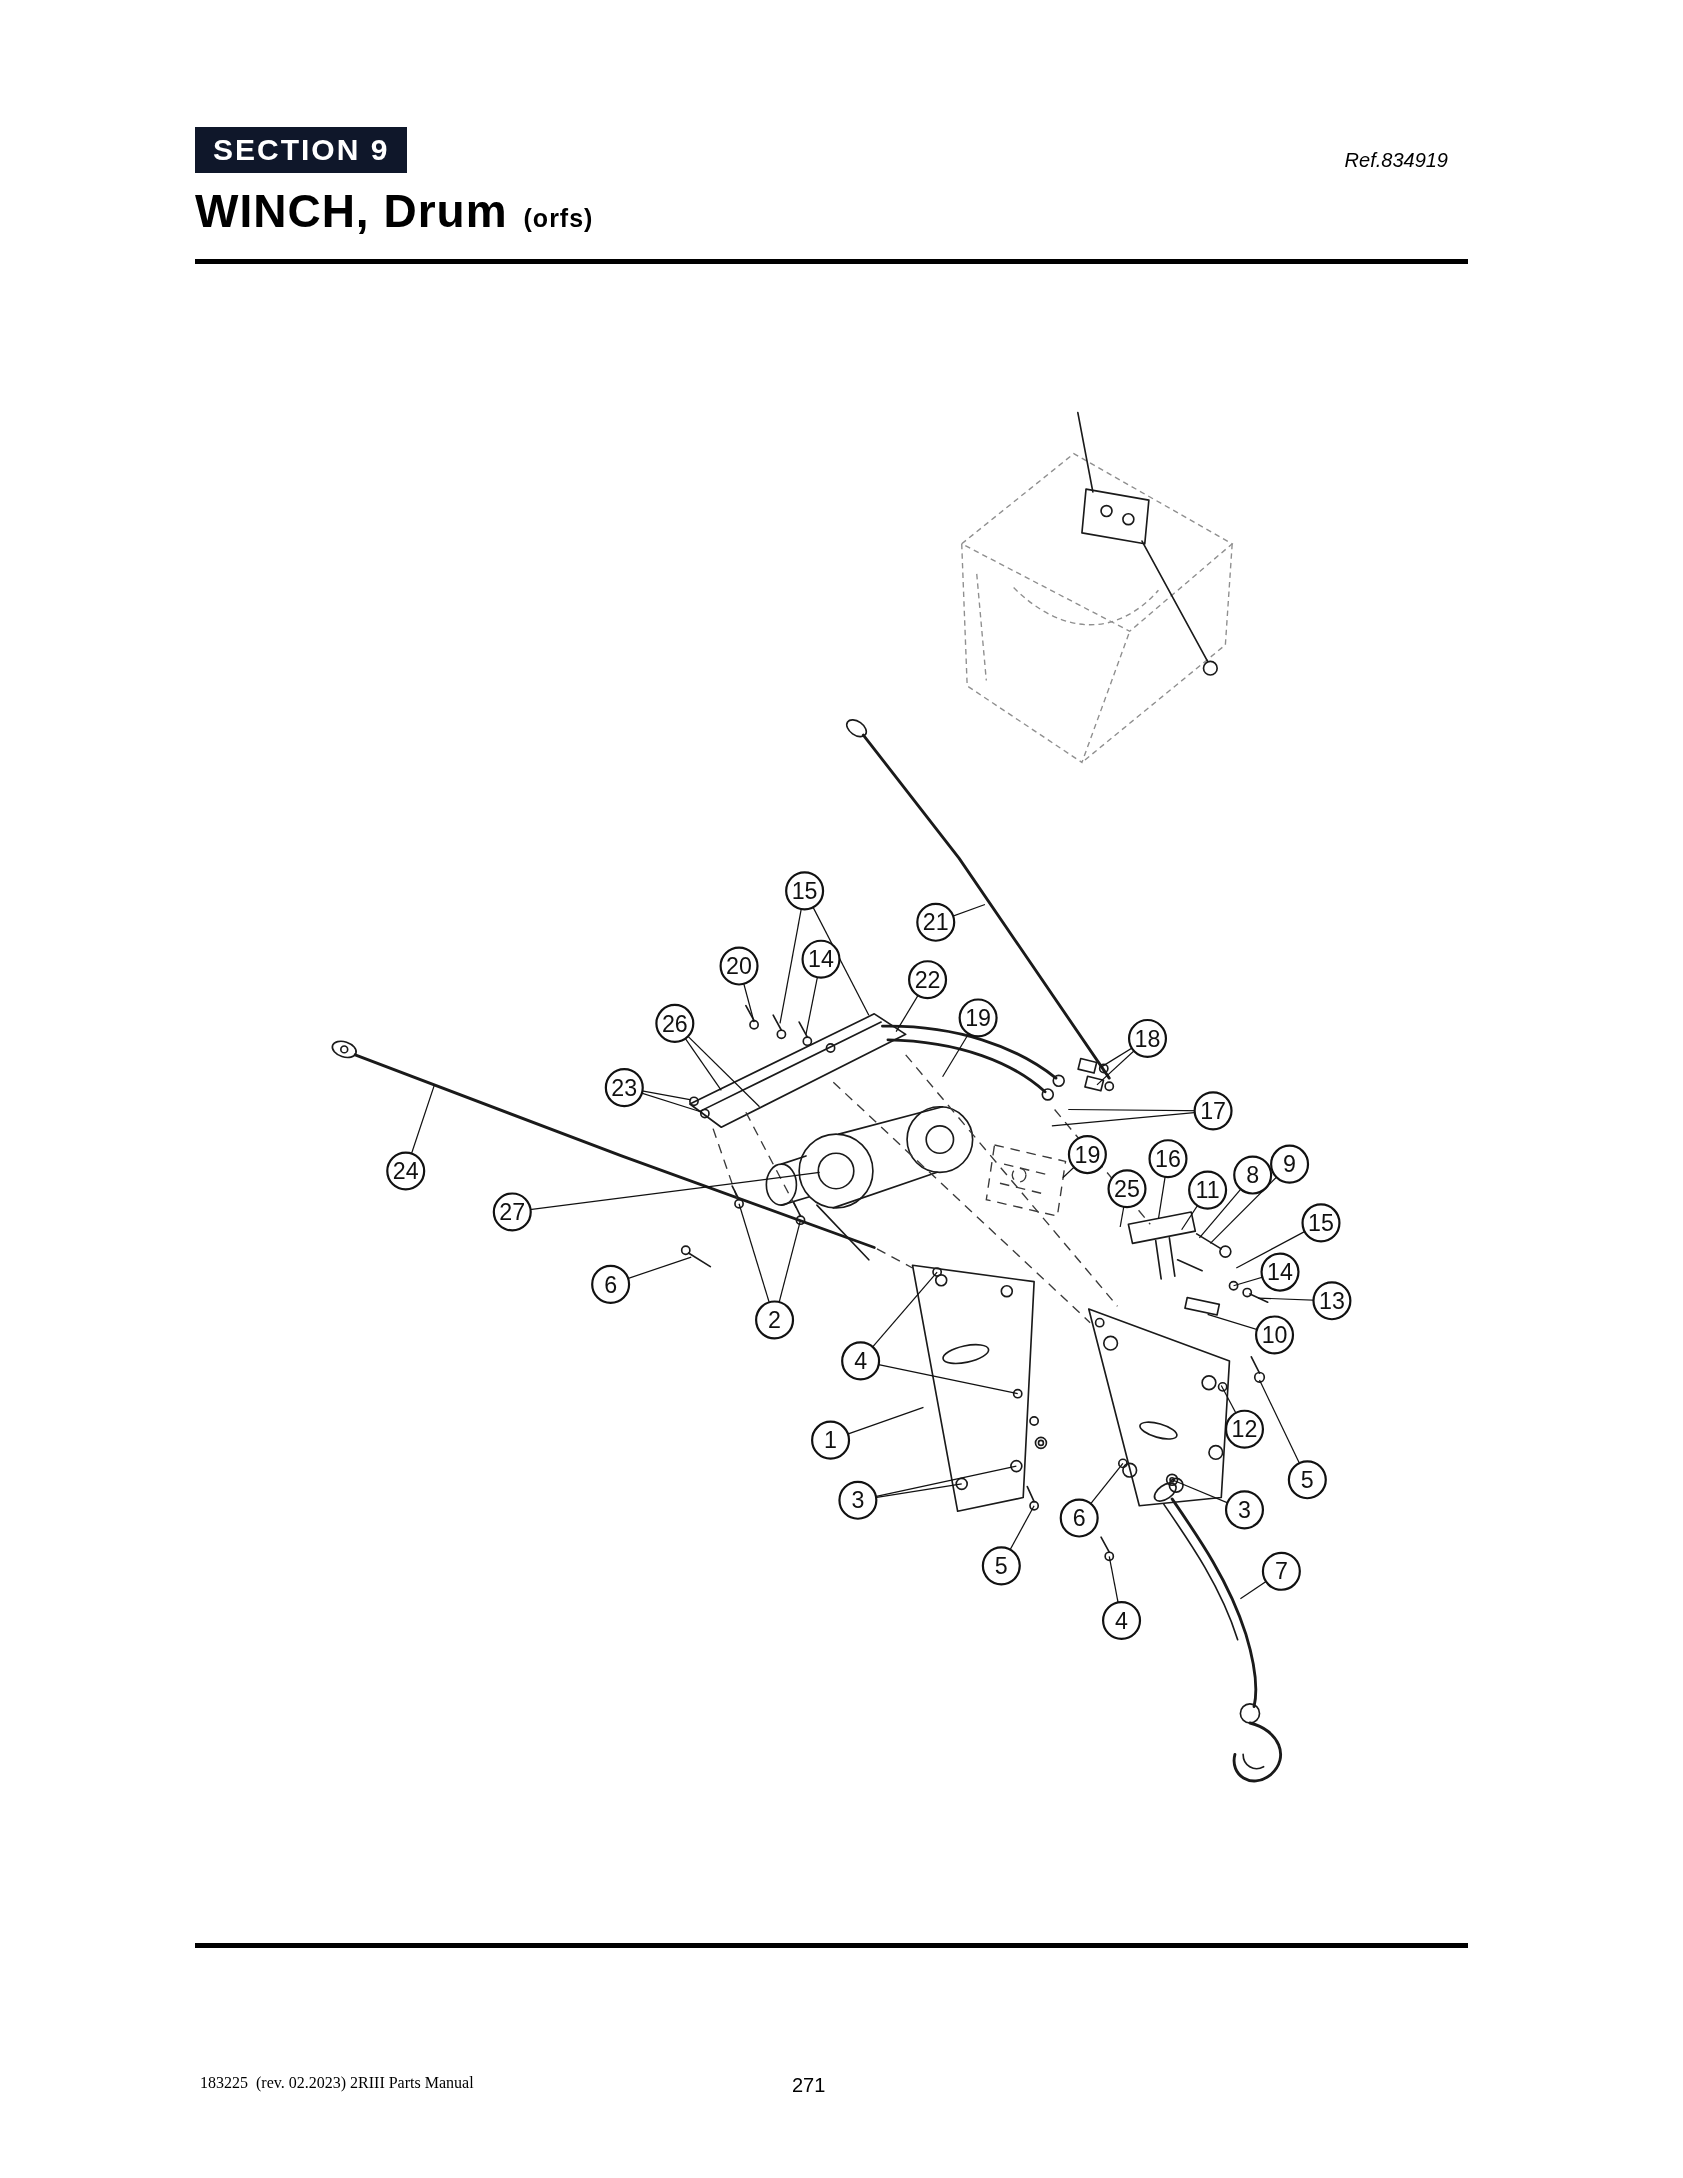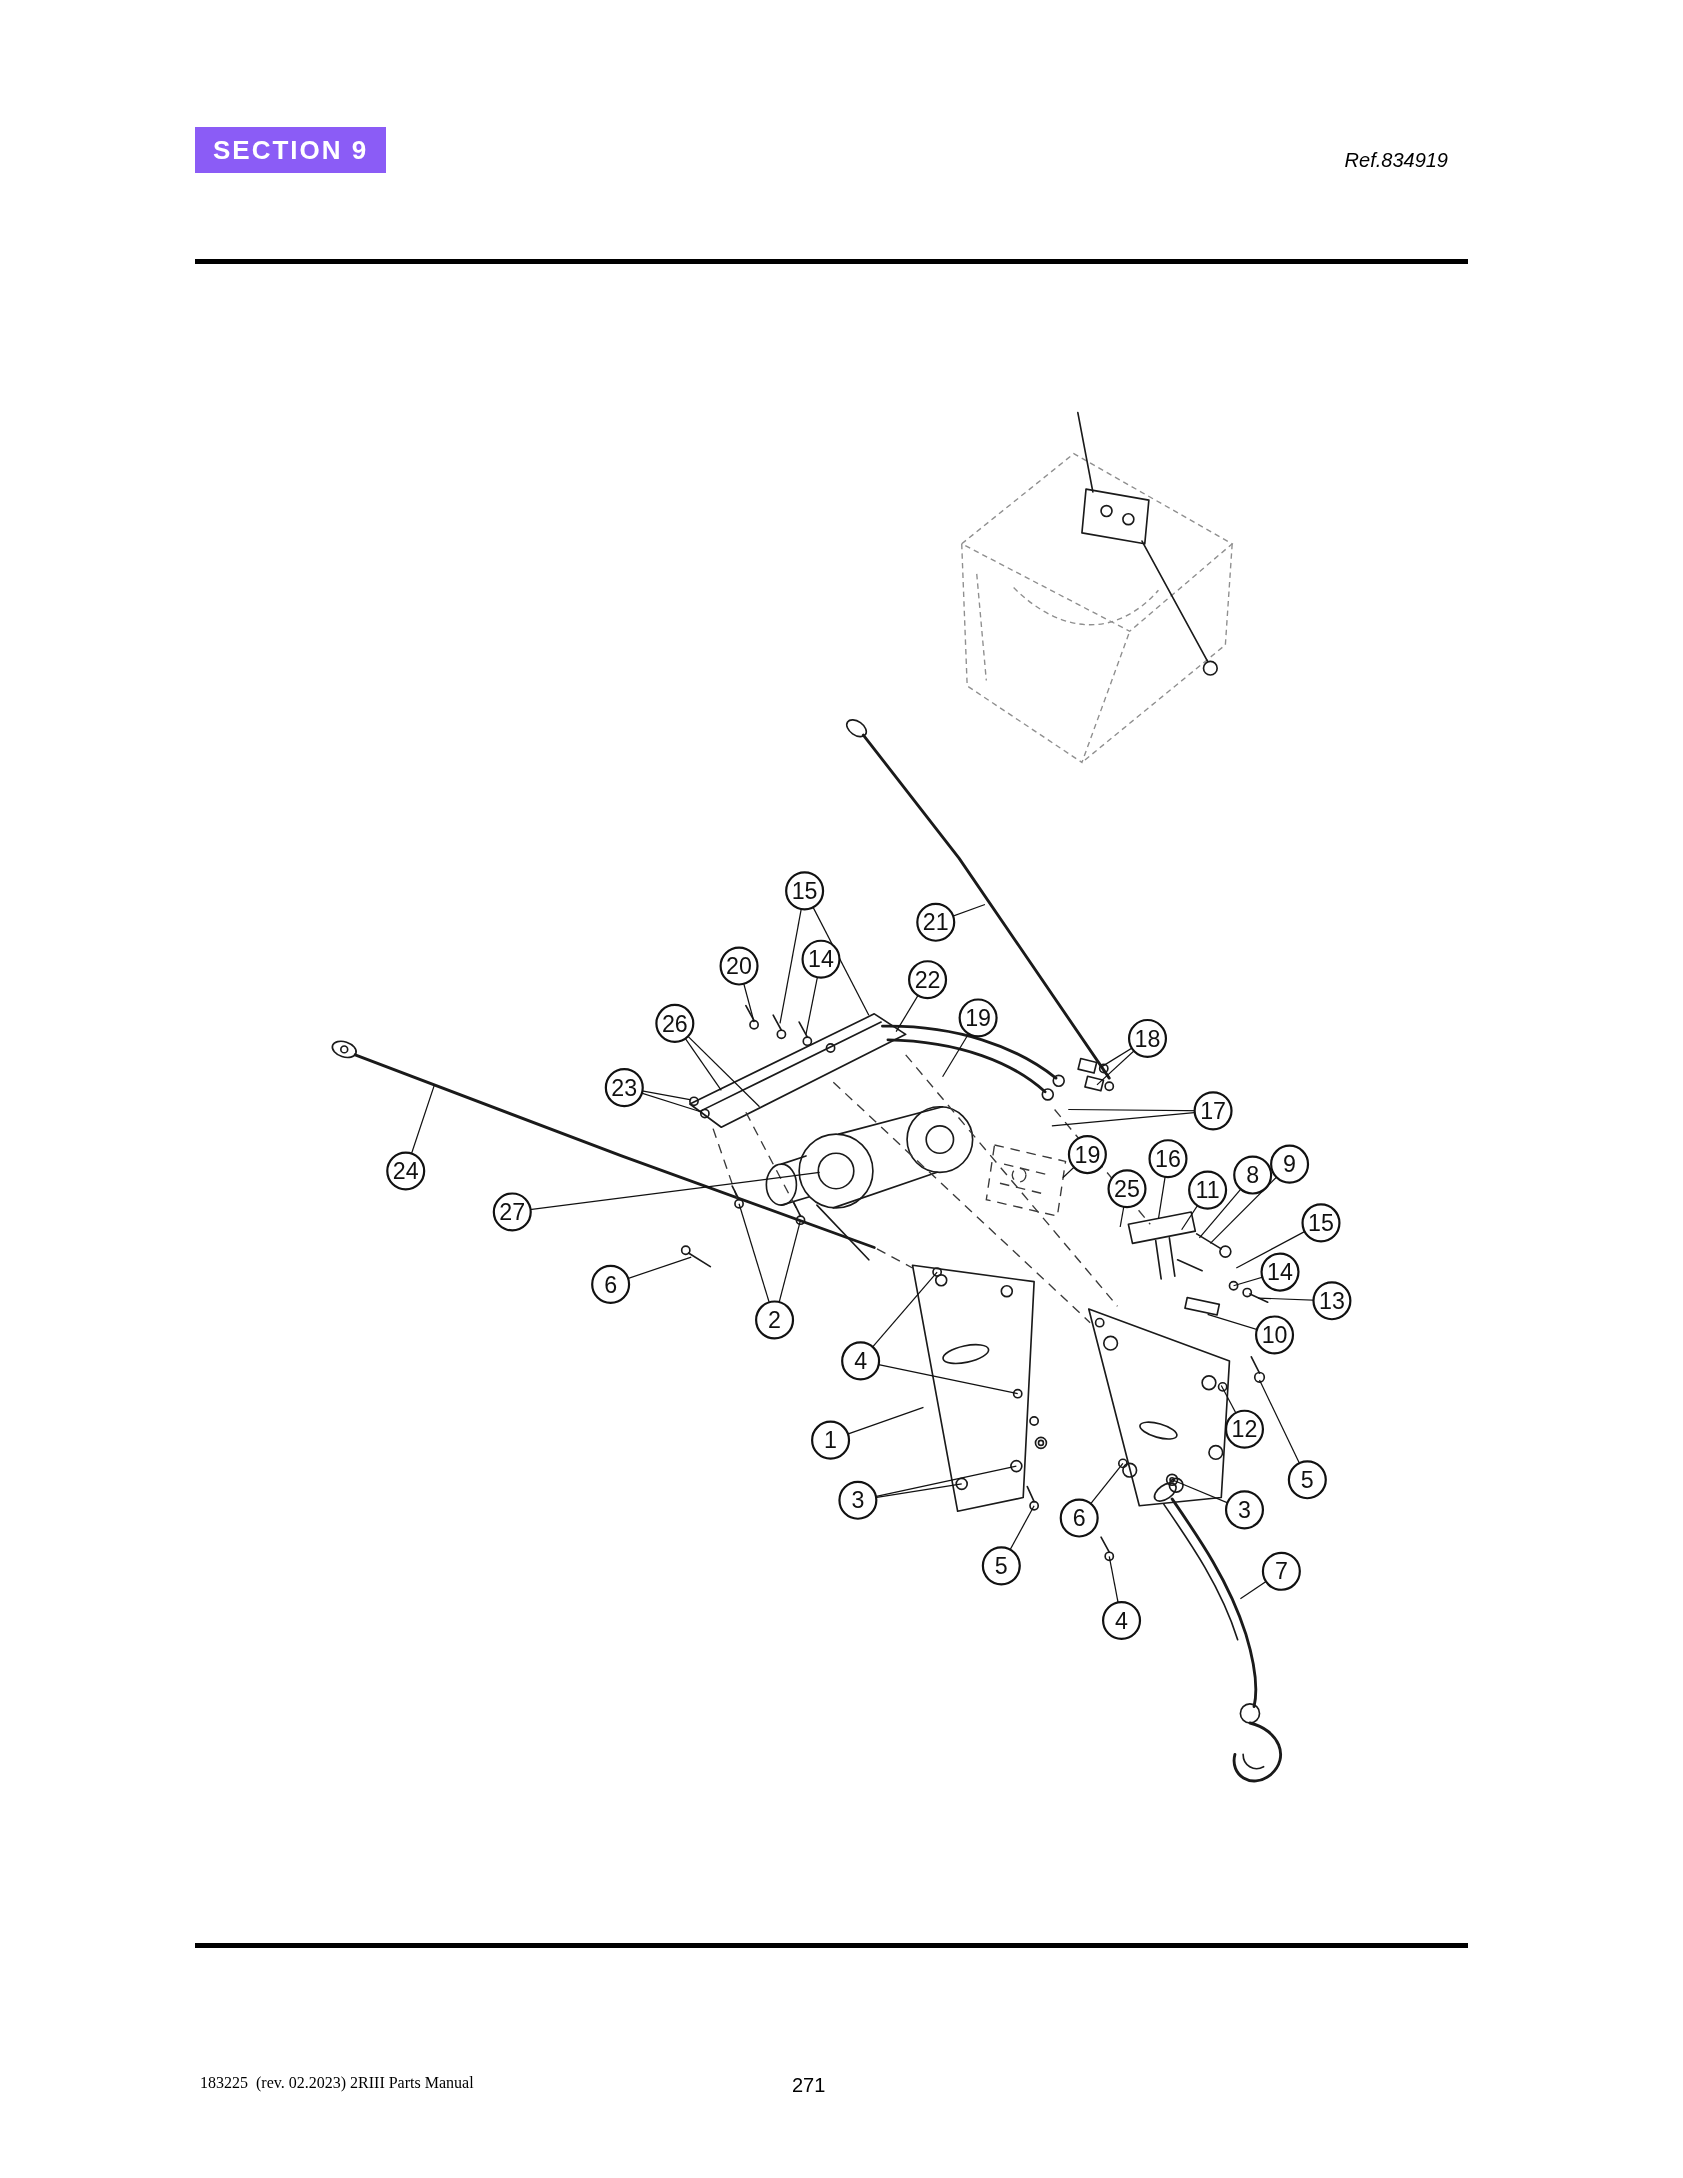--- a/index.html
+++ b/index.html
@@ -1,22 +1,22 @@
 <!DOCTYPE html>
 <html><head>
 <meta charset="utf-8">
 <style>
   html,body{margin:0;padding:0;background:#fff;}
   .page{
     position:relative;width:1683px;height:2178px;background:#ffffff;
     font-family:"Liberation Sans",sans-serif;color:#000;overflow:hidden;
   }
   .section-badge{
-    position:absolute;left:195px;top:127px;background:#8b5cf6;color:#fff;
-    font-weight:bold;font-size:26px;line-height:46px;padding:0 18px;letter-spacing:2px;
+    position:absolute;left:195px;top:127px;background:#0f172a;color:#fff;
+    font-weight:bold;font-size:30px;line-height:46px;padding:0 18px;letter-spacing:2px;
   }
   .page-title{
     position:absolute;left:195px;top:184px;margin:0;font-size:46px;font-weight:bold;letter-spacing:1px;
   }
   .title-note{font-size:25px;font-weight:bold;margin-left:16px;}
   .ref-number{
     position:absolute;right:235px;top:149px;font-style:italic;font-size:20px;
   }
   .rule{position:absolute;left:195px;width:1273px;height:5px;background:#000;}
   .top-rule{top:259px;}
@@ -38,20 +38,21 @@
 <body>
 
 <div class="page">
 
   <div class="section-badge">
     <span>SECTION 9</span>
   </div>
 
   <div class="ref-number">Ref.834919</div>
 
+  <h1 class="page-title"><span>WINCH, Drum</span><span class="title-note">(orfs)</span></h1>
 
   <div class="rule top-rule"></div>
 
   <svg class="diagram" viewBox="0 0 1232 1594" preserveAspectRatio="none" xmlns="http://www.w3.org/2000/svg">
 
     <g>
       <path class="ghost" d="M704,398 L786,332 L902,398 L827,462 Z"></path>
       <path class="ghost" d="M704,398 L708,502 L792,558 L827,462"></path>
       <path class="ghost" d="M902,398 L897,472 L792,558"></path>
       <path class="ghost" d="M742,430 C778,466 818,466 848,432"></path>

